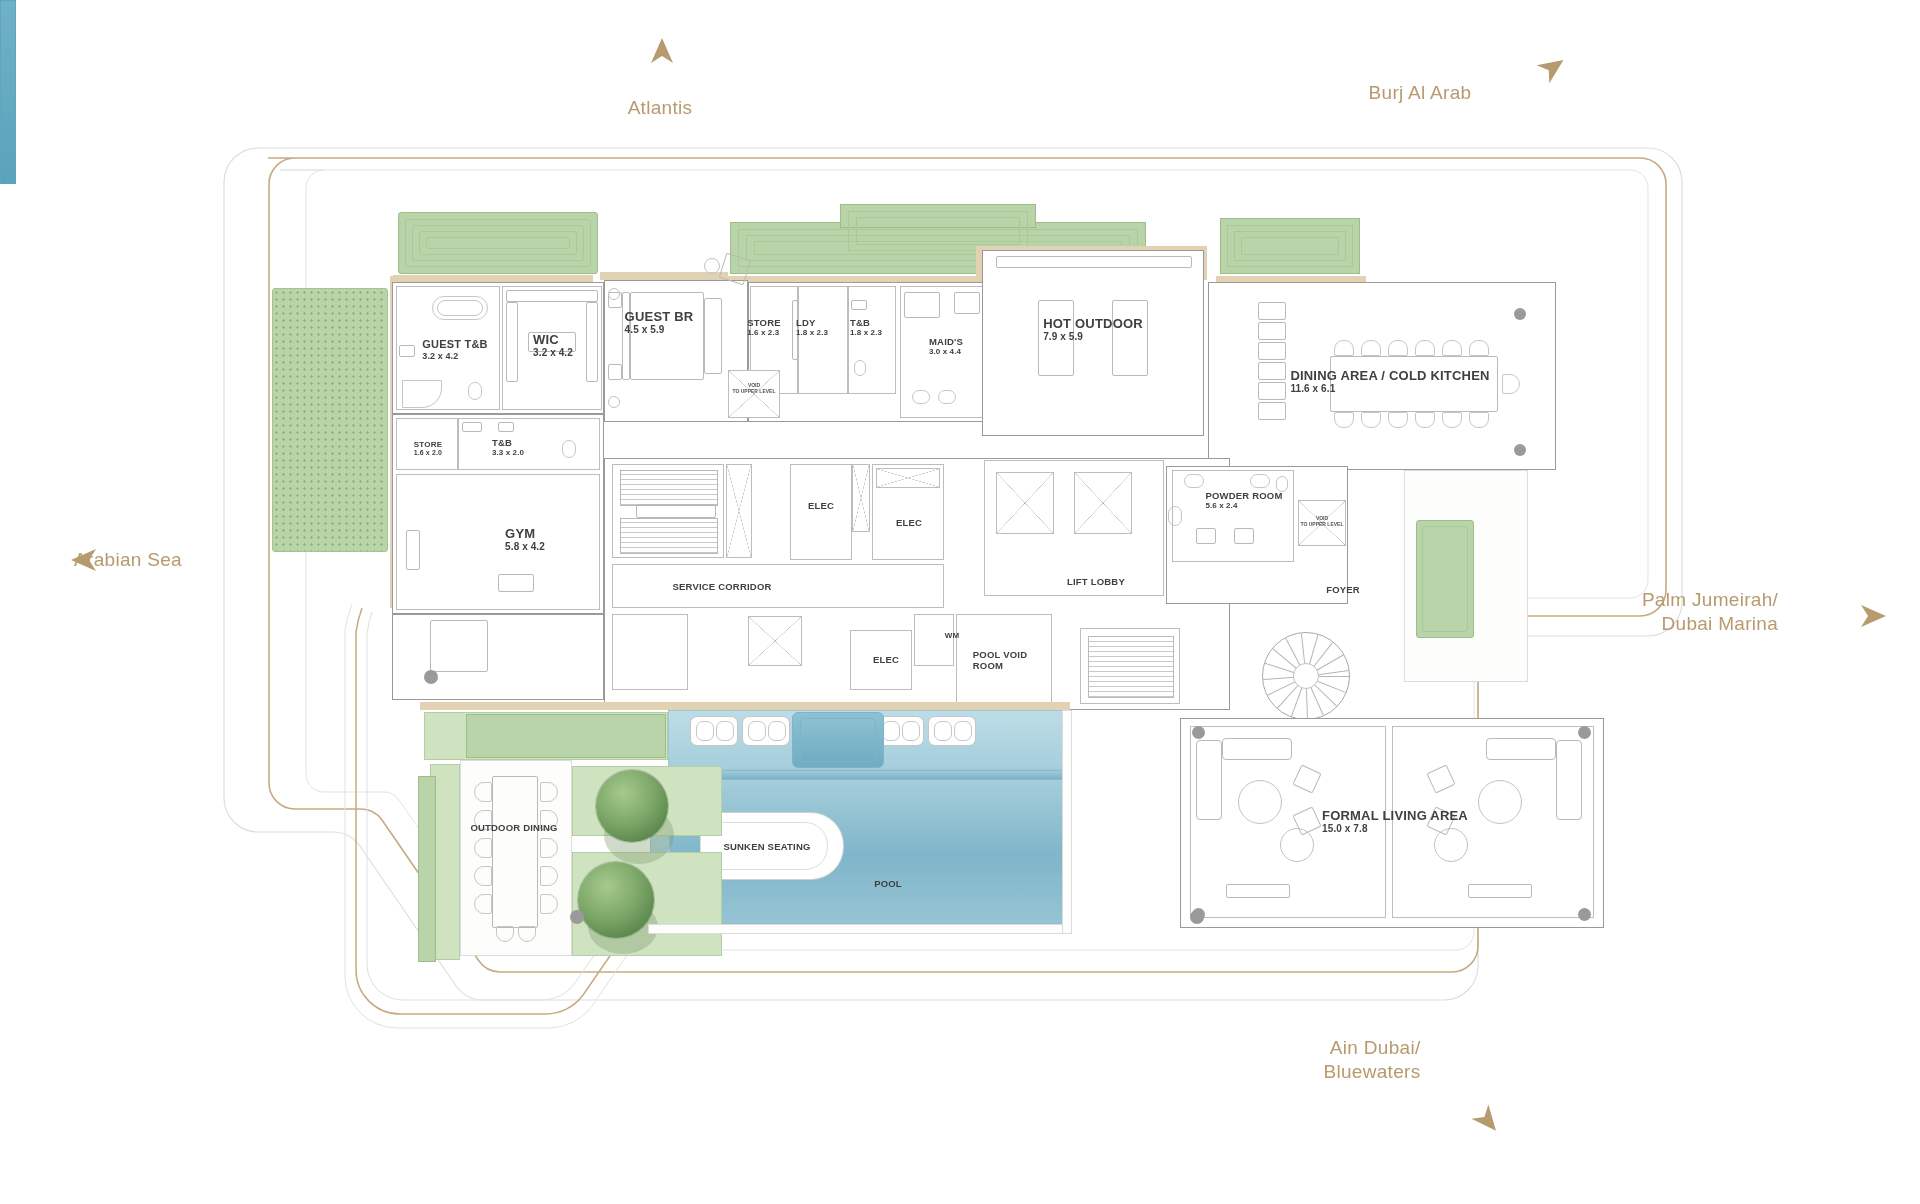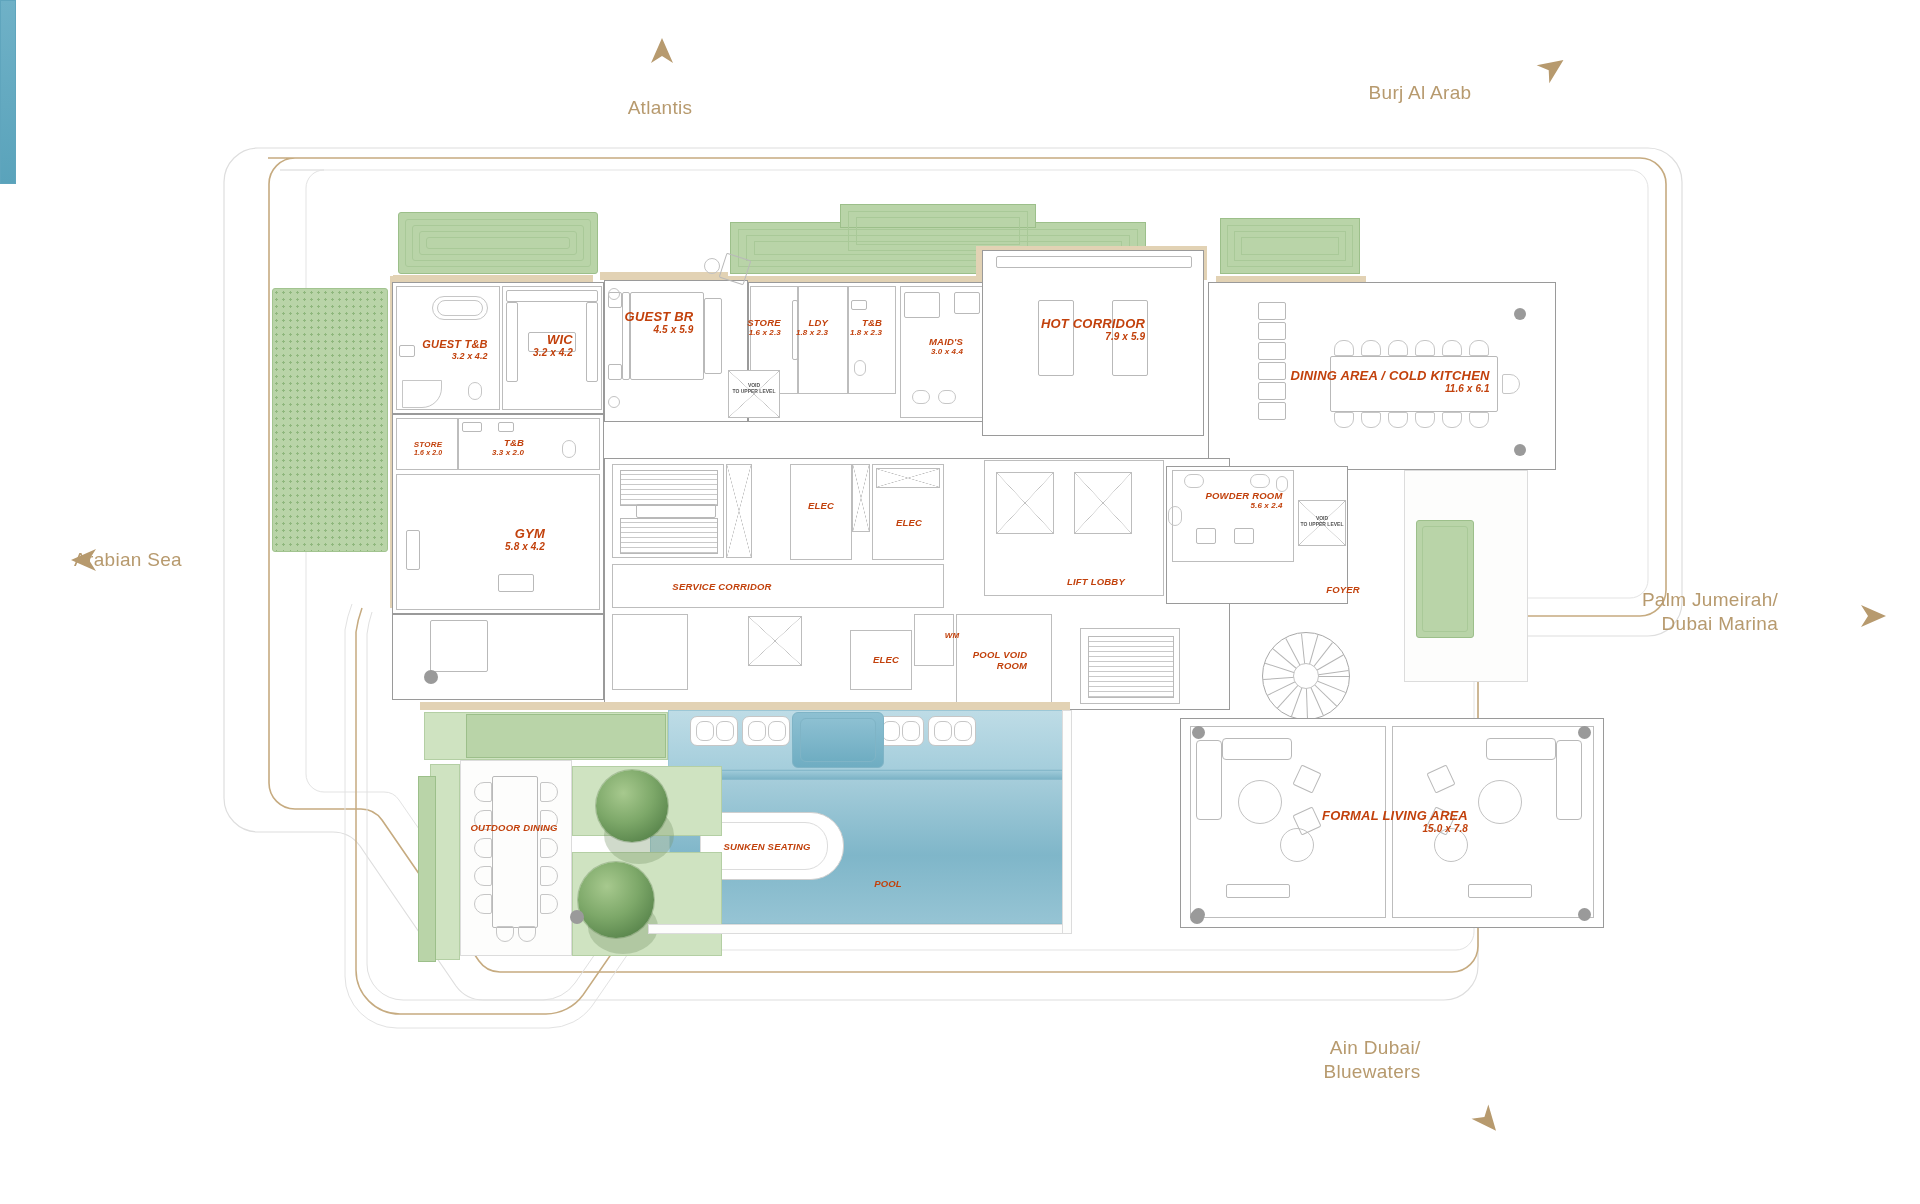--- a/index.html
+++ b/index.html
@@ -35,26 +35,25 @@
     border:1px solid #b9b9b9;background:transparent;border-radius:2px;
   }
   .furnsoft{
     position:absolute;box-sizing:border-box;
     border:1px solid #c6c6c6;border-radius:7px;background:transparent;
   }
   .circ{position:absolute;box-sizing:border-box;border:1px solid #c2c2c2;border-radius:50%;}
 
   
   .rlabel{
-    position:absolute;text-align:right;color:#c2410c;
+    position:absolute;text-align:left;color:#404040;
     font-family:"Liberation Sans", sans-serif;
     line-height:1.18;white-space:nowrap;
     transform:translate(-50%,-50%);
     letter-spacing:.2px;
-    font-style:italic;
   }
   .rlabel .nm{display:block;font-weight:700;}
   .rlabel .dim{display:block;font-weight:600;letter-spacing:.1px;}
   .s-lg .nm{font-size:13px;} .s-lg .dim{font-size:10px;}
   .s-md .nm{font-size:11px;} .s-md .dim{font-size:9px;}
   .s-sm .nm{font-size:9.5px;} .s-sm .dim{font-size:8px;}
   .s-xs .nm{font-size:8px;} .s-xs .dim{font-size:7px;}
   .tiny{font-size:5px;color:#555;font-weight:600;}
 
   
@@ -449,21 +448,21 @@
       </div>
       <div class="rlabel s-sm" style="left: 866px; top: 327px;">
         <span class="nm">T&amp;B</span>
         <span class="dim">1.8 x 2.3</span>
       </div>
       <div class="rlabel s-sm" style="left: 946px; top: 346px;">
         <span class="nm">MAID'S</span>
         <span class="dim">3.0 x 4.4</span>
       </div>
       <div class="rlabel s-lg" style="left: 1093px; top: 330px;">
-        <span class="nm">HOT CORRIDOR</span>
+        <span class="nm">HOT OUTDOOR</span>
         <span class="dim">7.9 x 5.9</span>
       </div>
       <div class="rlabel s-lg" style="left: 1390px; top: 382px;">
         <span class="nm">DINING AREA / COLD KITCHEN</span>
         <span class="dim">11.6 x 6.1</span>
       </div>
       <div class="rlabel s-xs" style="left: 428px; top: 449px;">
         <span class="nm">STORE</span>
         <span class="dim">1.6 x 2.0</span>
       </div>

